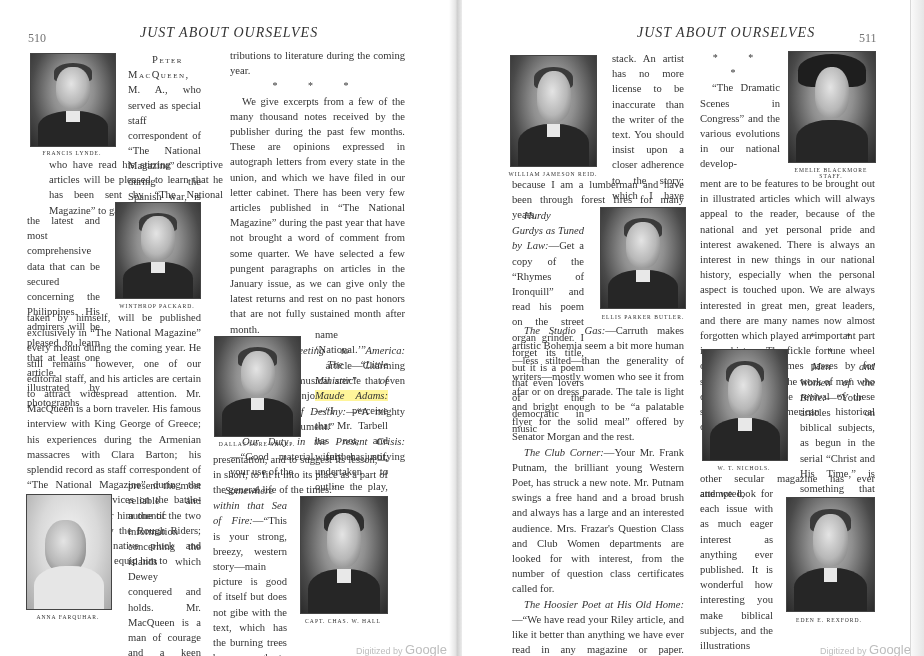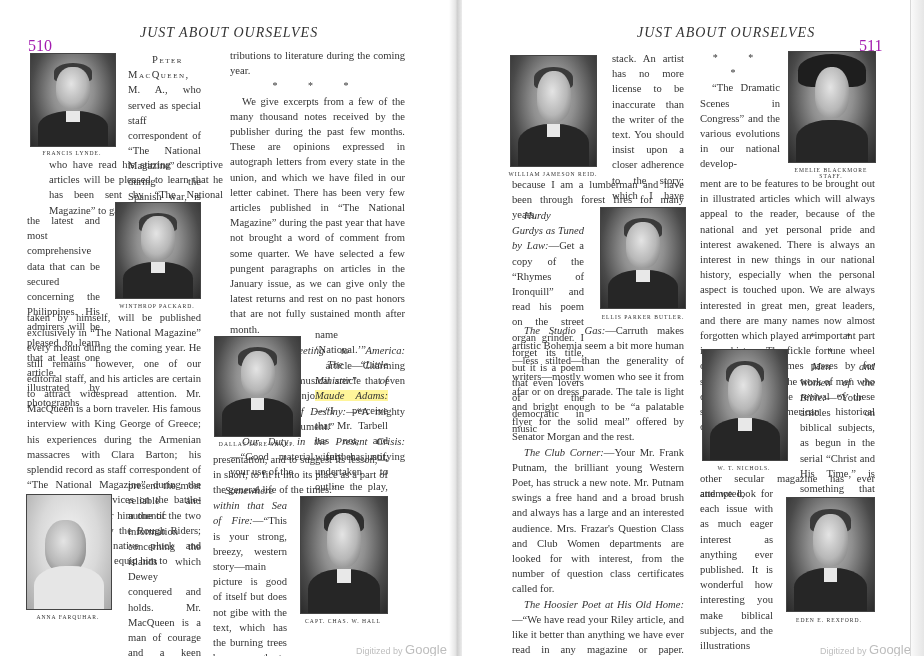--- a/index.html
+++ b/index.html
@@ -6,21 +6,21 @@
   body { width:924px; height:656px; background:#ffffff; position:relative; overflow:hidden;
          font-family:"Liberation Serif","DejaVu Serif",serif; color:#2a2a2a; }
   .page { position:absolute; top:0; height:656px; background:#fff; }
   #page-left { left:0; width:460px; }
   #page-right { left:462px; width:462px; }
   .gutter { position:absolute; left:449px; top:0; width:14px; height:656px;
             background:linear-gradient(to right,#fff 0%,#e6e6e6 45%,#cfcfcf 60%,#f2f2f2 100%); }
   .rightedge { position:absolute; left:910px; top:0; width:14px; height:656px;
             background:linear-gradient(to right,#fafafa,#e4e4e4); border-left:1px solid #d8d8d8; }
   .runhead { position:absolute; top:25px; font-style:italic; font-size:14px; letter-spacing:1px; color:#333; }
-  .pageno { position:absolute; top:37px; font-size:16px; color:#a21caf; }
+  .pageno { position:absolute; top:31px; font-size:12px; color:#737373; }
   .txt { position:absolute; font-size:10.6px; line-height:15.2px; text-align:justify; color:#333; }
   .txt p { margin:0; }
   .ind { text-indent:12px; }
   .it { font-style:italic; }
   .hl { background:#fff59a; }
   .sc { font-variant:small-caps; letter-spacing:1.5px;margin-left:12px; }
   .stars { text-align:center; letter-spacing:14px; font-size:10px; }
   .photo { position:absolute; border:1px solid #444; overflow:hidden;
            background:radial-gradient(ellipse at 50% 40%, #bdbdbd 0%, #8f8f8f 35%, #4a4a4a 70%, #2a2a2a 100%); }
   .photo .head { position:absolute; left:30%; top:14%; width:40%; height:46%; border-radius:45% 45% 42% 42%;

